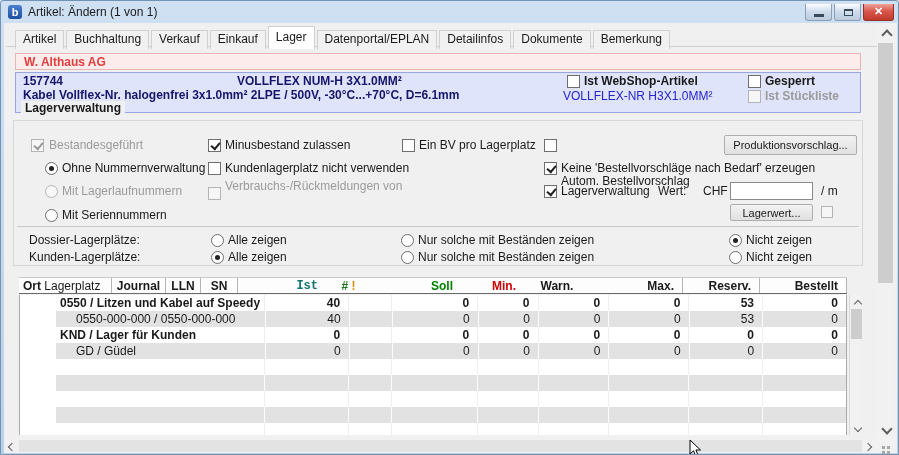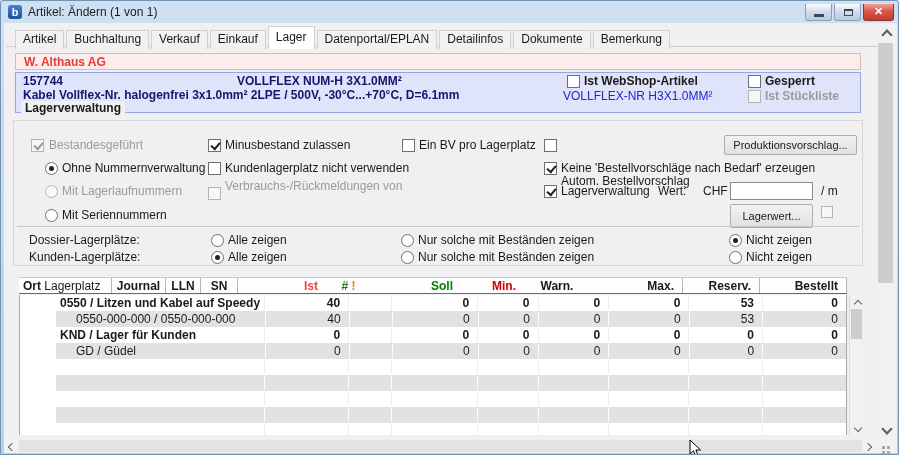--- a/index.html
+++ b/index.html
@@ -63,21 +63,21 @@
   .txtinput{position:absolute;border:1px solid #8a8a8a;background:#fff;height:18px;
     font-family:inherit;font-size:12px;padding:0 3px;}
   
   .thead{left:18px;top:276px;width:828px;height:17px;background:#fdfdfd;display:flex;
     border-top:1px solid #c9c9c9;border-bottom:1px solid #6a6a6a;font-weight:bold;}
   .hc{height:100%;padding-top:2px;line-height:13px;white-space:nowrap;overflow:hidden;}
   .hc.sepL{border-left:1px solid #b5b5b5;}
   .hc.sepR{border-right:1px solid #b5b5b5;}
   .right{text-align:right;padding-right:8px;}
   .center{text-align:center;}
-  .c-ist{color:#ef4444;}
+  .c-ist{color:#0f766e;font-family:Liberation Mono, monospace;}
   .c-soll{color:#008200;}
   .c-min{color:#d00000;}
   .c-hash{color:#1a7a1a;}
   .c-excl{color:#e08a00;}
   .tbody{left:18px;top:294px;width:828px;height:140px;overflow:hidden;background:#fff;
     border-left:1px solid #a9a9a9;border-right:1px solid #a9a9a9;}
   .trow{display:flex;height:16px;line-height:16px;margin-left:36px;}
   .trow:nth-child(even){background:#e2e2e2;}
   .tcell{height:16px;overflow:hidden;white-space:nowrap;}
   .tcell + .tcell{border-left:1px solid rgba(120,120,120,0.12);}
@@ -185,21 +185,21 @@
   <span class="lbl dis" style="left:224px;top:179px;"><span>Verbrauchs-/Rückmeldungen von</span><br></span>
   <span class="cb on" style="left:543px;top:184px;"></span>
   <span class="lbl" style="left:560px;top:184px;">Lagerverwaltung</span>
   <span class="lbl" style="left:657px;top:184px;text-align:center;">Wert:</span>
   <span class="lbl" style="left:702px;top:184px;">CHF</span>
   <input class="txtinput" style="left: 729px; top: 181px; width: 83px;" value="">
   <span class="lbl" style="left:820px;top:184px;">/ m</span>
 
   <span class="rb" style="left:44px;top:208px;"></span>
   <span class="lbl" style="left:61px;top:208px;">Mit Seriennummern</span>
-  <button class="btn" style="left:729px;top:203px;width:83px;height:24px;">Lagerwert...</button>
+  <button class="btn" style="left:729px;top:203px;width:83px;height:17px;">Lagerwert...</button>
   <span class="cb small disabled" style="left:820px;top:205px;"></span>
 
   <div class="abs sep"></div>
 
   <span class="lbl" style="left:28px;top:233px;">Dossier-Lagerplätze:</span>
   <span class="rb" style="left:210px;top:233px;"></span>
   <span class="lbl" style="left:227px;top:233px;">Alle zeigen</span>
   <span class="rb" style="left:400px;top:233px;"></span>
   <span class="lbl" style="left:417px;top:233px;">Nur solche mit Beständen zeigen</span>
   <span class="rb on" style="left:728px;top:233px;"></span>

